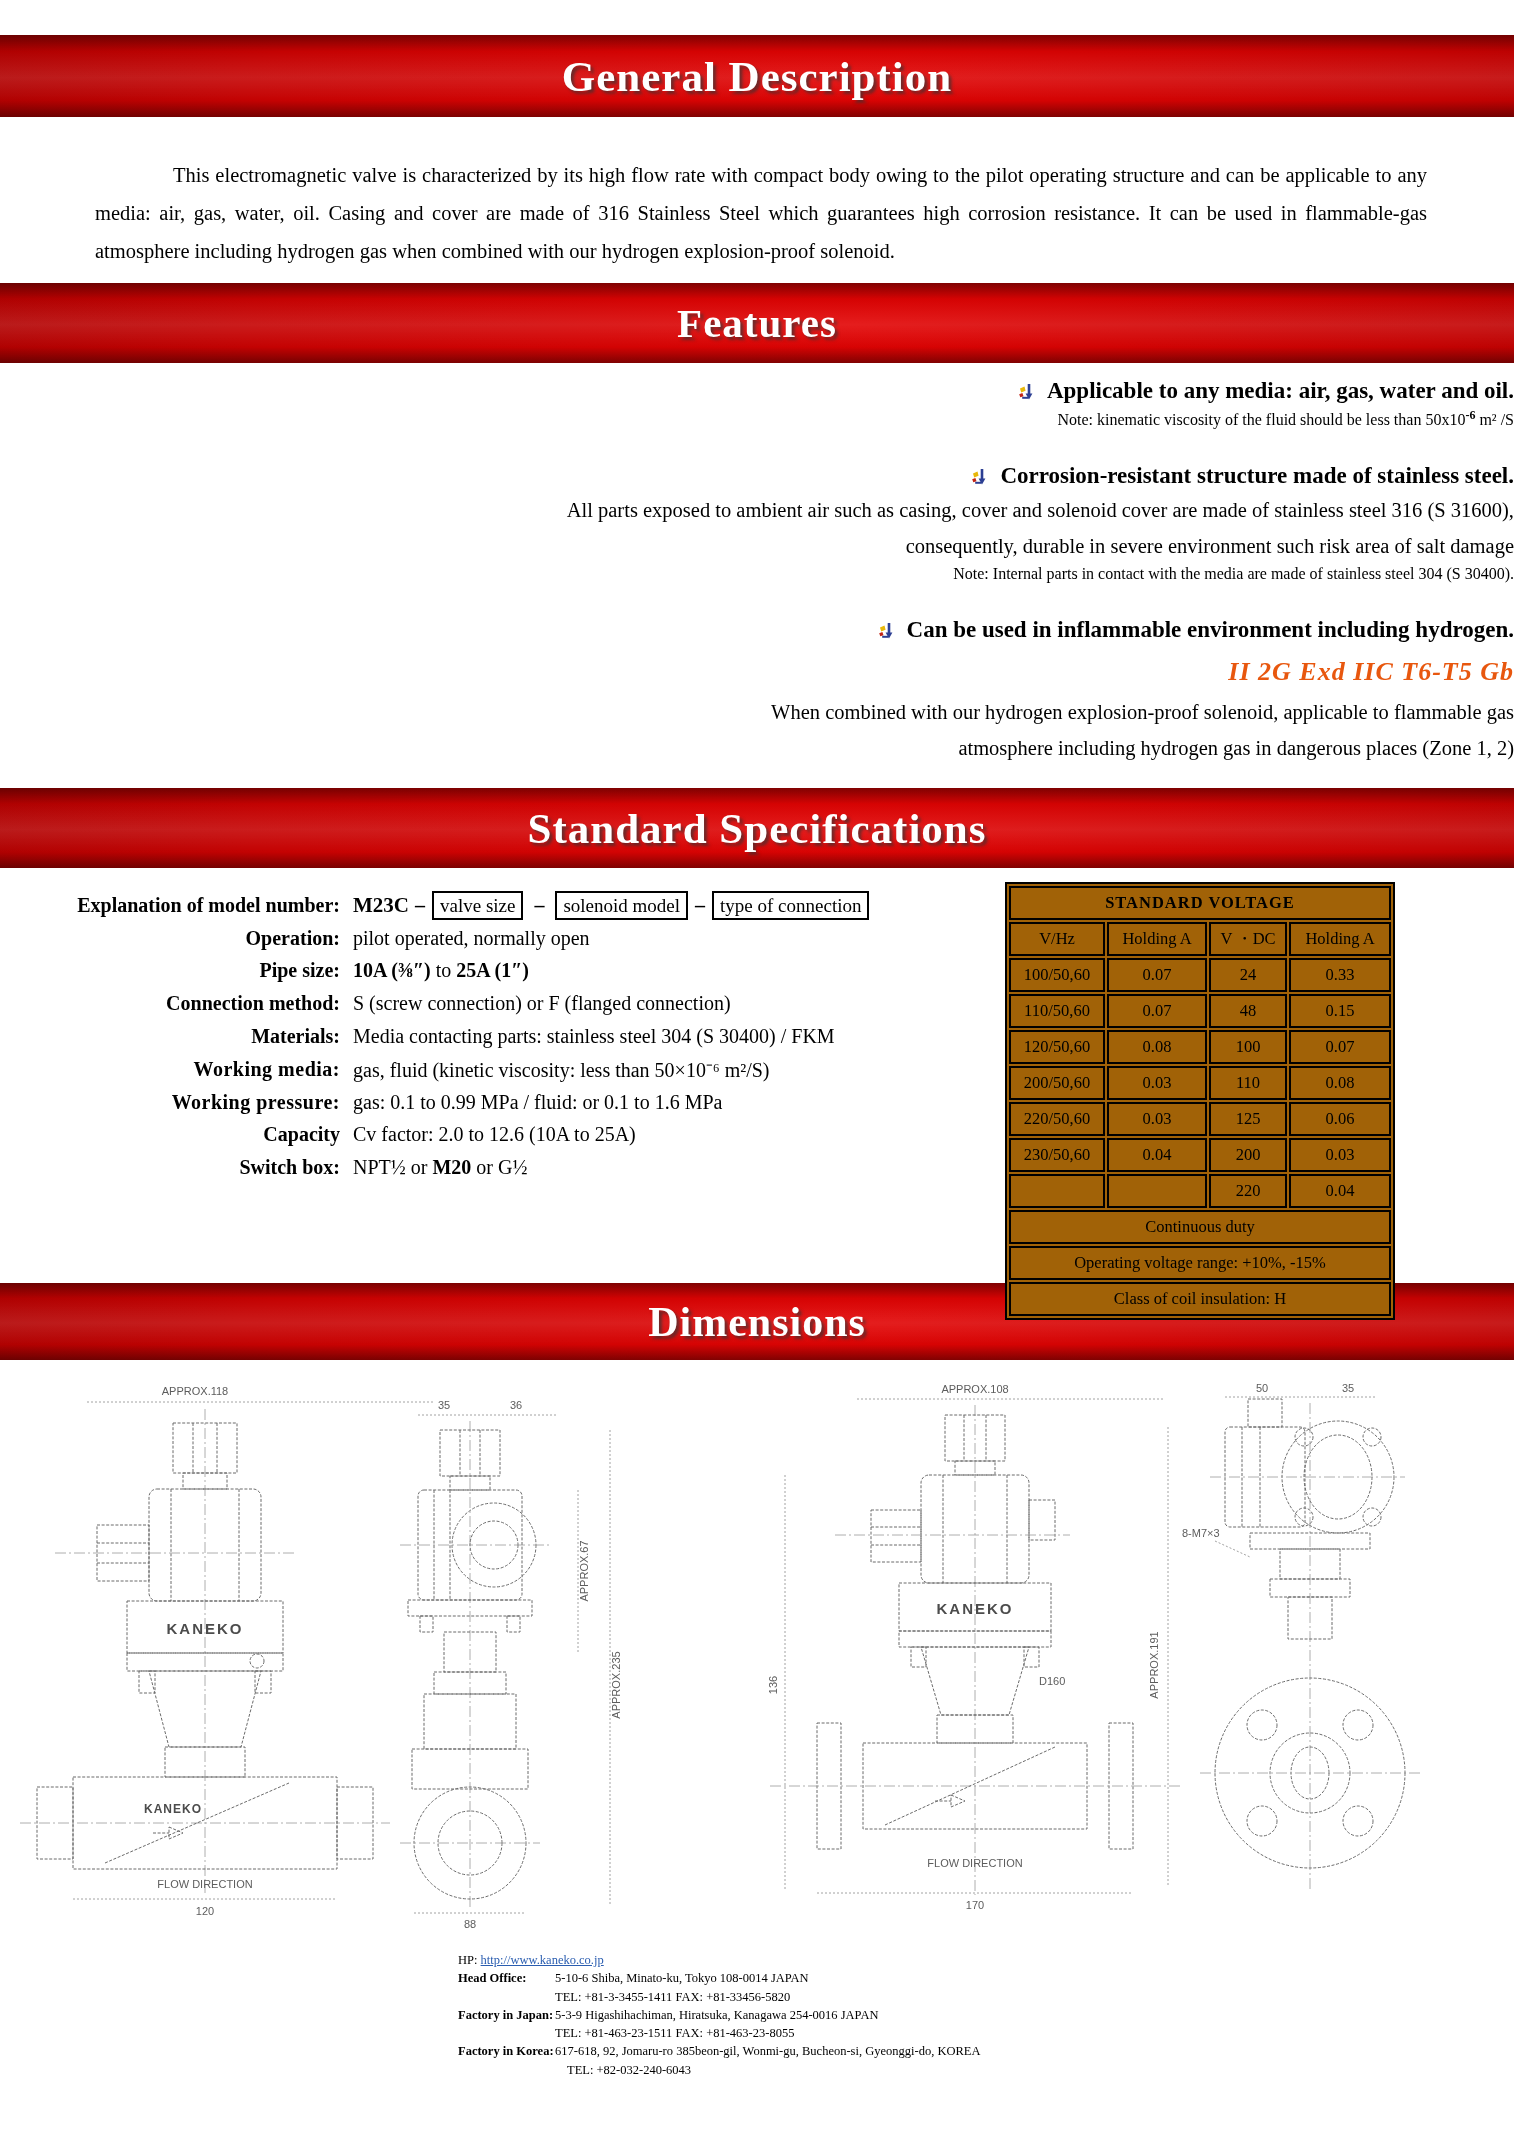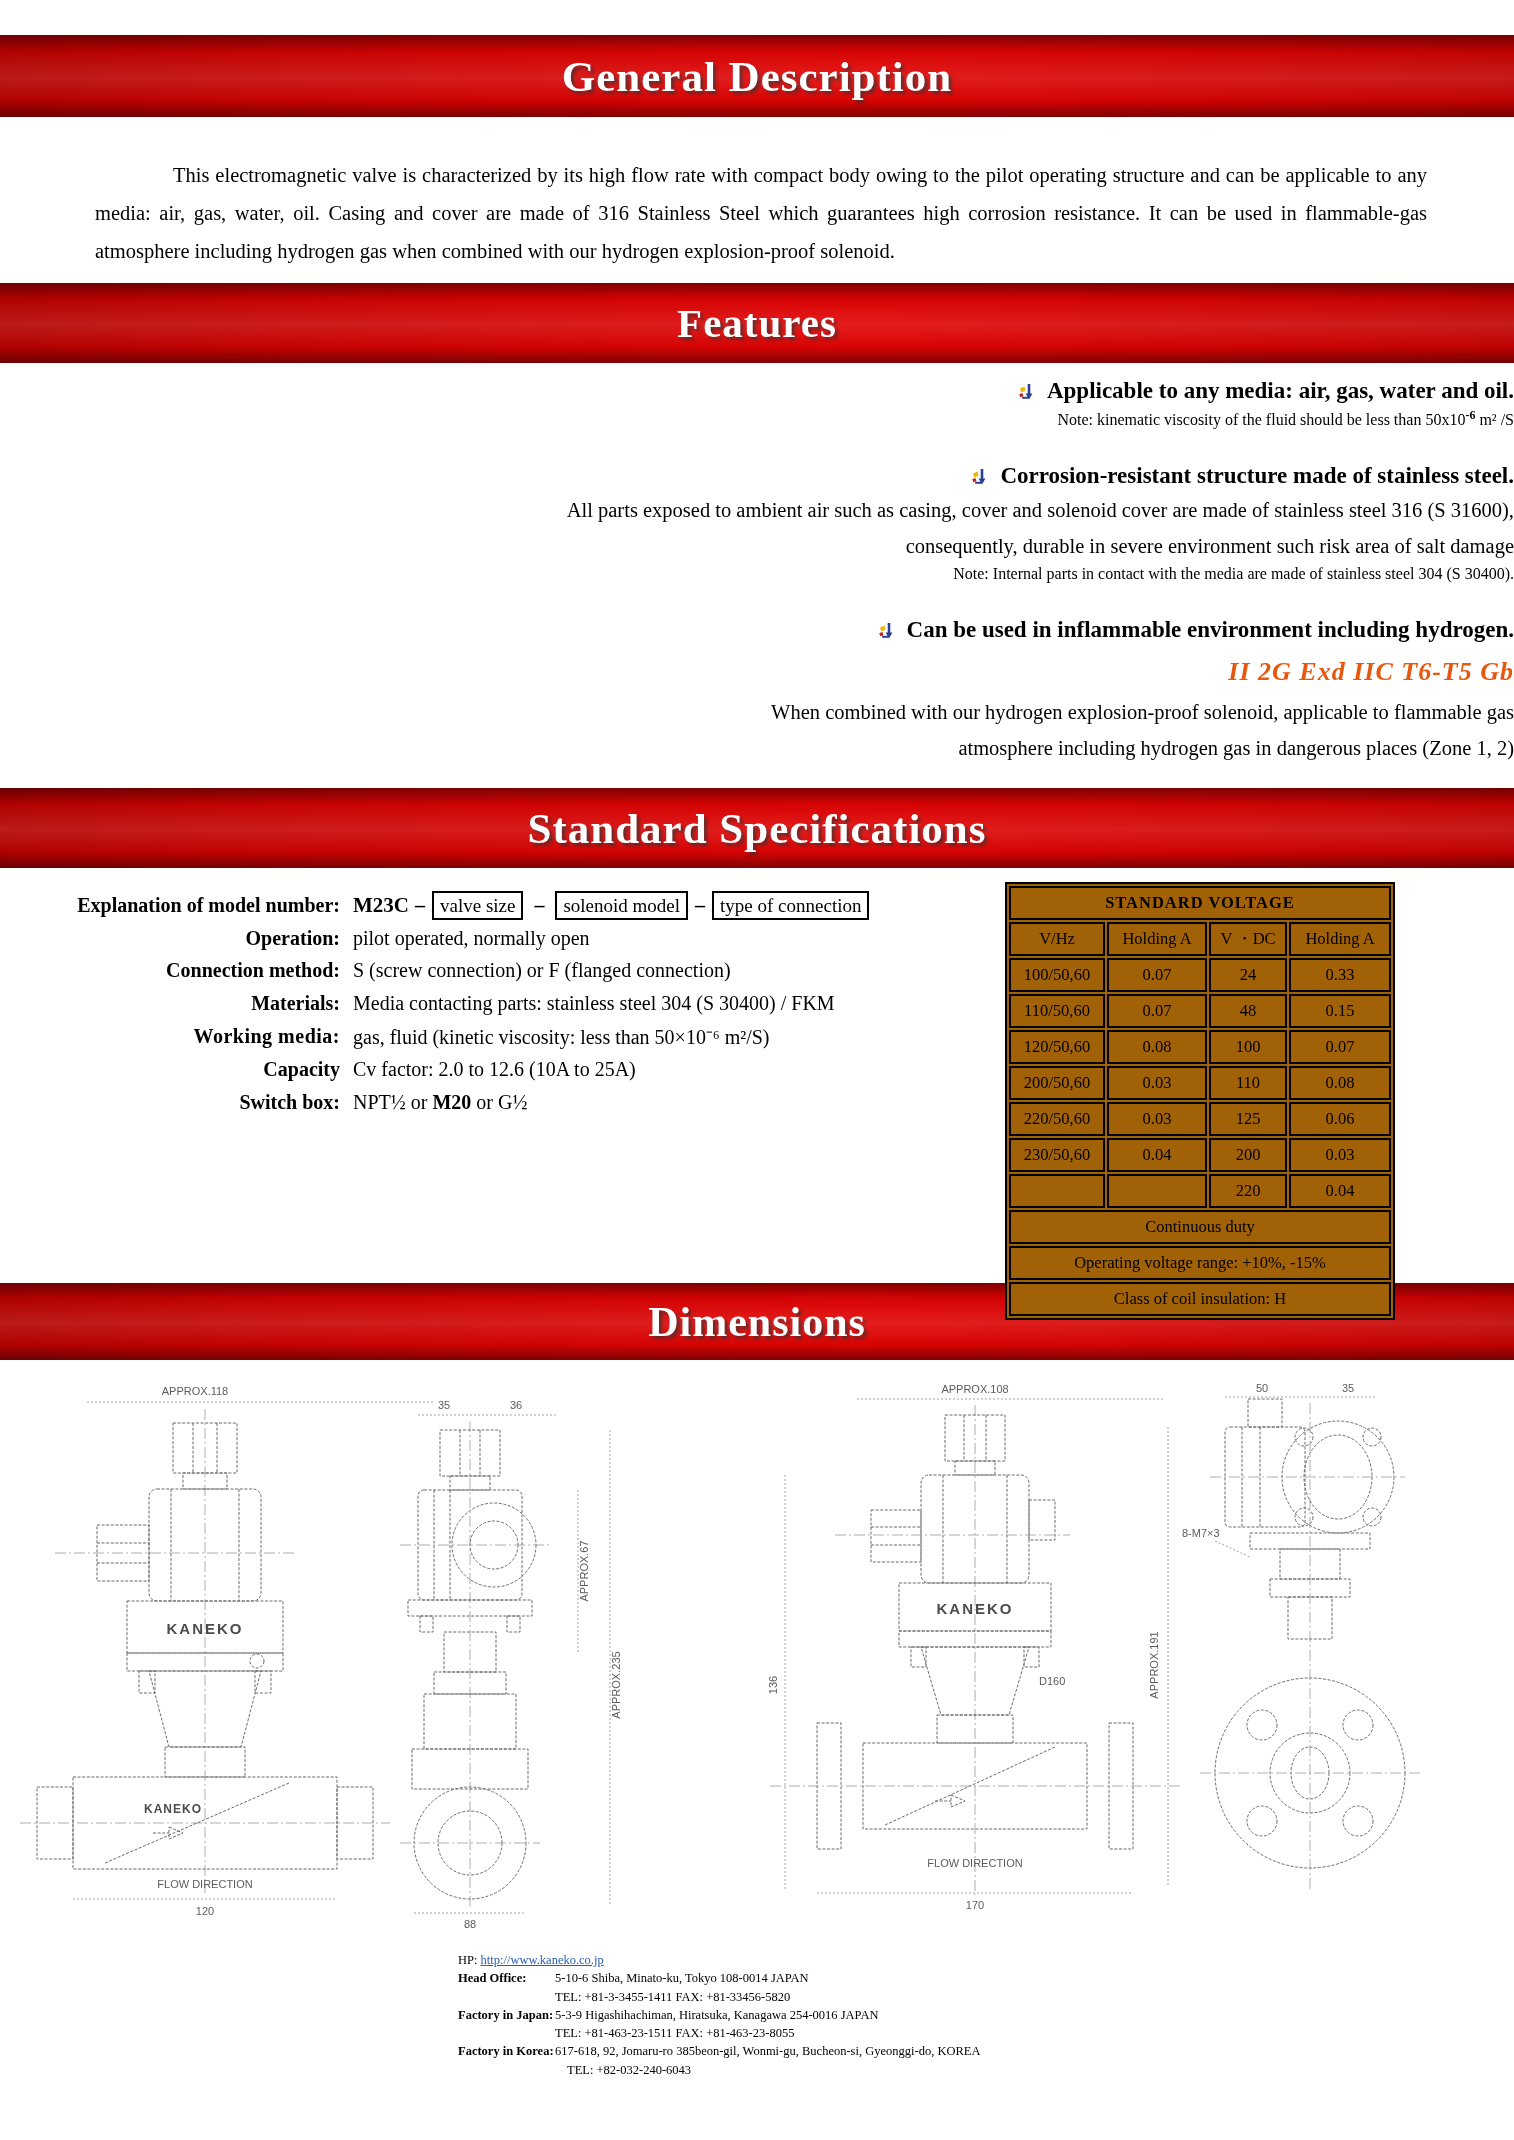--- a/index.html
+++ b/index.html
@@ -131,32 +131,40 @@
       <div class="slabel">Explanation of model number:</div>
       <div class="sval">
         <span class="b" style="font-size:21px;">M23C</span><span class="dash">–</span><span class="mbox">valve size</span><span class="dash" style="margin:0 10px;">–</span><span class="mbox">solenoid model</span><span class="dash">–</span><span class="mbox">type of connection</span>
       </div>
     </div>
     <div class="srow">
       <div class="slabel">Operation:</div>
       <div class="sval">pilot operated, normally open</div>
     </div>
     <div class="srow">
+      <div class="slabel">Pipe size:</div>
+      <div class="sval"><span class="b">10A (⅜″)</span><span> to </span><span class="b">25A (1″)</span></div>
+    </div>
+    <div class="srow">
       <div class="slabel">Connection method:</div>
       <div class="sval">S (screw connection) or F (flanged connection)</div>
     </div>
     <div class="srow">
       <div class="slabel">Materials:</div>
       <div class="sval">
         <div class="matcell">Media contacting parts: stainless steel 304 (S 30400) / FKM</div>
       </div>
     </div>
     <div class="srow">
       <div class="slabel" style="letter-spacing:.5px;">Working media:</div>
       <div class="sval">gas, fluid (kinetic viscosity: less than 50×10⁻⁶ m²/S)</div>
+    </div>
+    <div class="srow">
+      <div class="slabel" style="letter-spacing:.5px;">Working pressure:</div>
+      <div class="sval">gas: 0.1 to 0.99 MPa /  fluid: or 0.1 to 1.6 MPa</div>
     </div>
     <div class="srow">
       <div class="slabel">Capacity</div>
       <div class="sval">Cv factor: 2.0 to 12.6 (10A to 25A)</div>
     </div>
     <div class="srow">
       <div class="slabel">Switch box:</div>
       <div class="sval"><span>NPT½ or </span><span class="b">M20</span><span> or G½</span></div>
     </div>
   </div>

